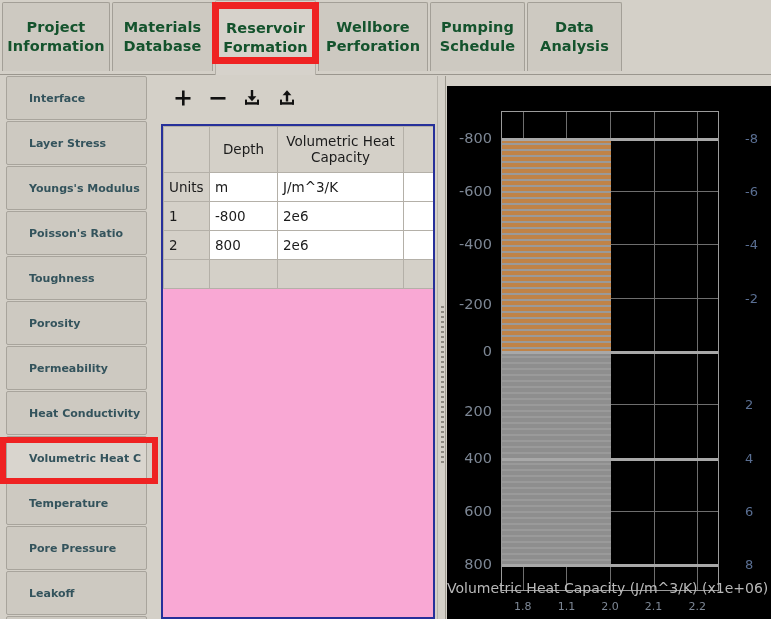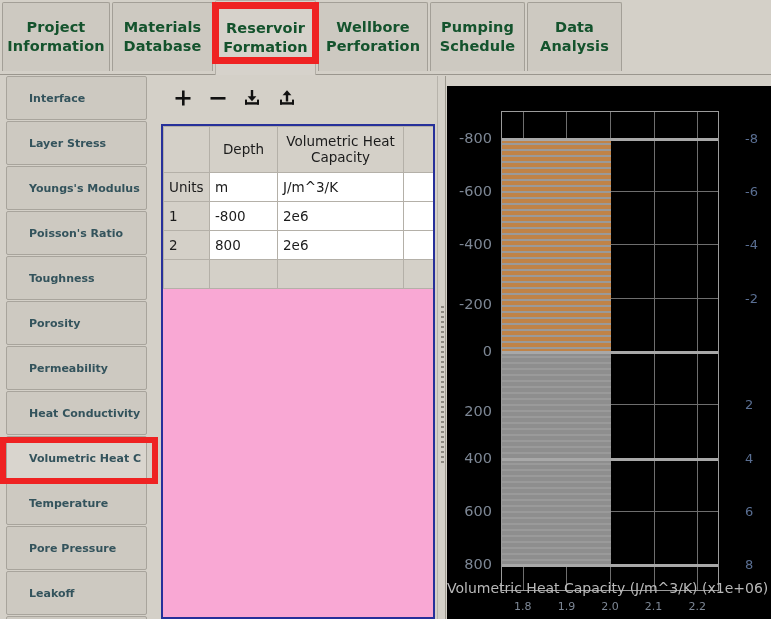--- a/index.html
+++ b/index.html
@@ -367,21 +367,21 @@
   <div class="ytick" style="top: 51.6667px;">-800</div>
       <div class="ytick" style="top: 105px;">-600</div>
       <div class="ytick" style="top: 158.333px;">-400</div>
       <div class="ytick" style="top: 211.667px; margin-top: 6px;">-200</div>
       <div class="ytick" style="top: 265px;">0</div>
       <div class="ytick" style="top: 325px;">200</div>
       <div class="ytick" style="top: 371.667px;">400</div>
       <div class="ytick" style="top: 425px;">600</div>
       <div class="ytick" style="top: 478.333px;">800</div>
       <div class="xtick" style="left: 75.8px;">1.8</div>
-      <div class="xtick" style="left: 119.4px;">1.9</div>
+      <div class="xtick" style="left: 119.4px;">1.1</div>
       <div class="xtick" style="left: 163px;">2.0</div>
       <div class="xtick" style="left: 206.6px;">2.1</div>
       <div class="xtick" style="left: 250.2px;">2.2</div>
       <div class="ytick2" style="top: 51.6667px;">-8</div>
       <div class="ytick2" style="top: 105px;">-6</div>
       <div class="ytick2" style="top: 158.333px;">-4</div>
       <div class="ytick2" style="top: 211.667px;">-2</div>
       <div class="ytick2" style="top: 318.333px;">2</div>
       <div class="ytick2" style="top: 371.667px;">4</div>
       <div class="ytick2" style="top: 425px;">6</div>

